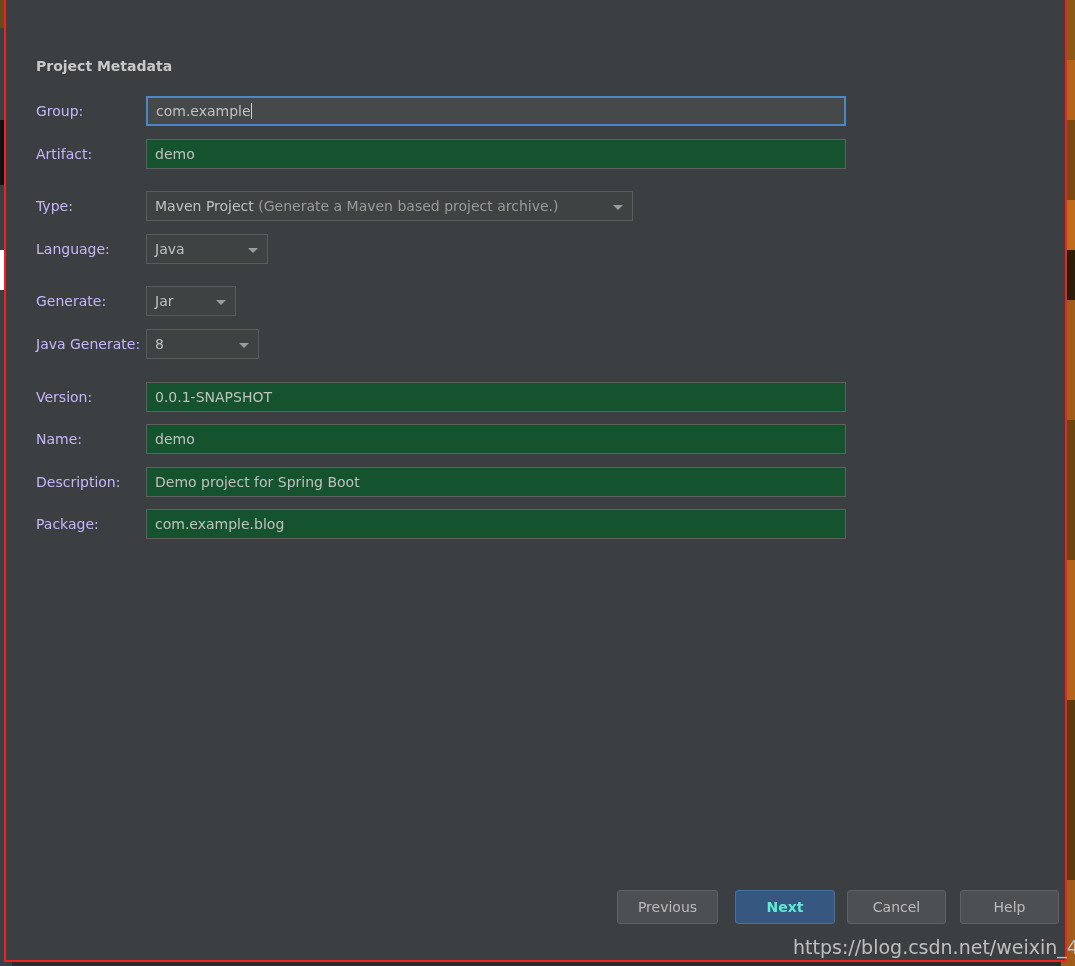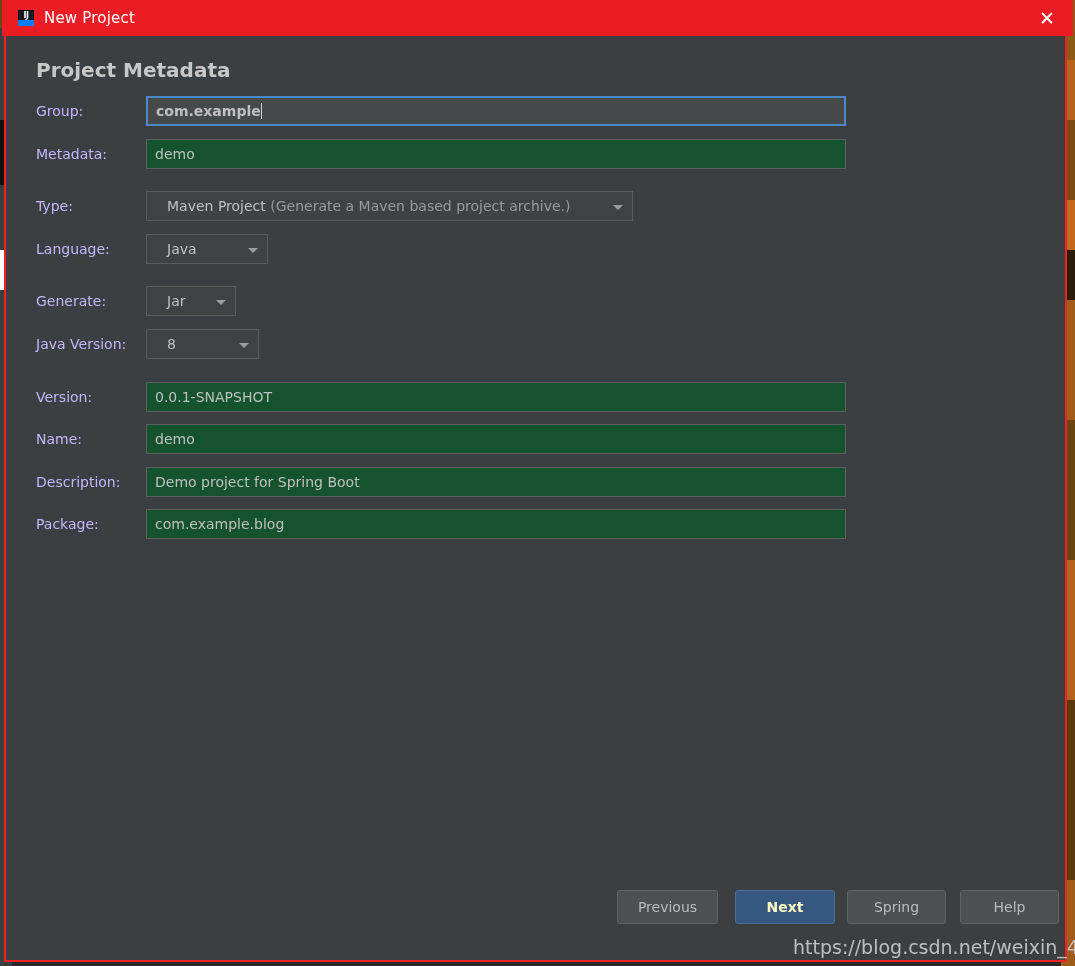--- a/index.html
+++ b/index.html
@@ -143,21 +143,21 @@
     top: 36px;
     right: 0;
     bottom: 0;
     background: #3c3f41;
   }
 
   #section-title {
     position: absolute;
     left: 30px;
     top: 22px;
-    font-size: 20px;
+    font-size: 14px;
     font-weight: bold;
     color: #c8c8c8;
   }
 
   .row {
     position: absolute;
     left: 0;
     height: 30px;
   }
   .row > .lbl {
@@ -184,21 +184,20 @@
     line-height: 28px;
     padding: 0 0 0 8px;
     white-space: nowrap;
     overflow: hidden;
   }
   .field.wide { width: 700px; }
   .field.focused {
     border: 2px solid #4a88c7;
     background: #45494a;
     line-height: 26px;
-    font-weight: bold;
   }
   .caret {
     display: inline-block;
     width: 1px;
     height: 16px;
     background: #d0d0d0;
     vertical-align: -3px;
     margin-left: 0px;
   }
 
@@ -206,21 +205,21 @@
     position: absolute;
     left: 140px;
     top: 0;
     height: 30px;
     box-sizing: border-box;
     background: #3f4243;
     border: 1px solid #5a5c5c;
     color: #c0c0c0;
     font-size: 14px;
     line-height: 28px;
-    padding: 0 28px 0 20px;
+    padding: 0 28px 0 8px;
     white-space: nowrap;
     overflow: hidden;
     cursor: default;
   }
   .combo .muted { color: #9a9a9a; }
   .combo .arrow {
     position: absolute;
     right: 9px;
     top: 13px;
     width: 0; height: 0;
@@ -247,21 +246,21 @@
     border-radius: 3px;
     color: #bbbbbb;
     font-size: 14px;
     line-height: 32px;
     text-align: center;
     cursor: pointer;
   }
   .btn.primary {
     background: #365880;
     border: 1px solid #4a6f99;
-    color: #fef9c3;
+    color: #5eead4;
     font-weight: bold;
   }
 
   #watermark {
     position: absolute;
     left: 793px;
     bottom: 8px;
     font-size: 19px;
     color: #c9c9c9;
     opacity: 0.92;
@@ -273,41 +272,32 @@
 </head>
 <body>
 
 <div id="screen">
 
   <div class="bg-strip"></div>
   <div class="bg-right"></div>
 
   <div id="dialog">
 
-    <div id="titlebar">
-      <span id="app-icon">
-        <span class="ij-box"></span>
-        <span class="ij-blue"></span>
-        <span class="ij-txt">IJ</span>
-      </span>
-      <span id="title-text">New Project</span>
-      <span id="close-btn">✕</span>
-    </div>
 
     <div id="body-area">
 
       <div id="section-title">Project Metadata</div>
 
       <div class="row" style="top:60px;">
         <span class="lbl">Group:</span>
         <div class="field wide focused"><span>com.example</span><span class="caret"></span></div>
       </div>
 
       <div class="row" style="top:103px;">
-        <span class="lbl">Metadata:</span>
+        <span class="lbl">Artifact:</span>
         <div class="field wide">demo</div>
       </div>
 
       <div class="row" style="top:155px;">
         <span class="lbl">Type:</span>
         <div class="combo" style="width:487px;">
           <span>Maven Project</span>
           <span class="muted">(Generate a Maven based project archive.)</span>
           <span class="arrow"></span>
         </div>
@@ -323,21 +313,21 @@
 
       <div class="row" style="top:250px;">
         <span class="lbl">Generate:</span>
         <div class="combo" style="width:90px;">
           <span>Jar</span>
           <span class="arrow"></span>
         </div>
       </div>
 
       <div class="row" style="top:293px;">
-        <span class="lbl">Java Version:</span>
+        <span class="lbl">Java Generate:</span>
         <div class="combo" style="width:113px;">
           <span>8</span>
           <span class="arrow"></span>
         </div>
       </div>
 
       <div class="row" style="top:346px;">
         <span class="lbl">Version:</span>
         <div class="field wide">0.0.1-SNAPSHOT</div>
       </div>
@@ -353,21 +343,21 @@
       </div>
 
       <div class="row" style="top:473px;">
         <span class="lbl">Package:</span>
         <div class="field wide">com.example.blog</div>
       </div>
 
       <div id="footer">
         <div class="btn" style="left:611px; width:101px;">Previous</div>
         <div class="btn primary" style="left:729px; width:100px;">Next</div>
-        <div class="btn" style="left:841px; width:99px;">Spring</div>
+        <div class="btn" style="left:841px; width:99px;">Cancel</div>
         <div class="btn" style="left:954px; width:99px;">Help</div>
       </div>
 
     </div>
   </div>
 
   <div id="watermark">https://blog.csdn.net/weixin_44116132</div>
 
 </div>
 

